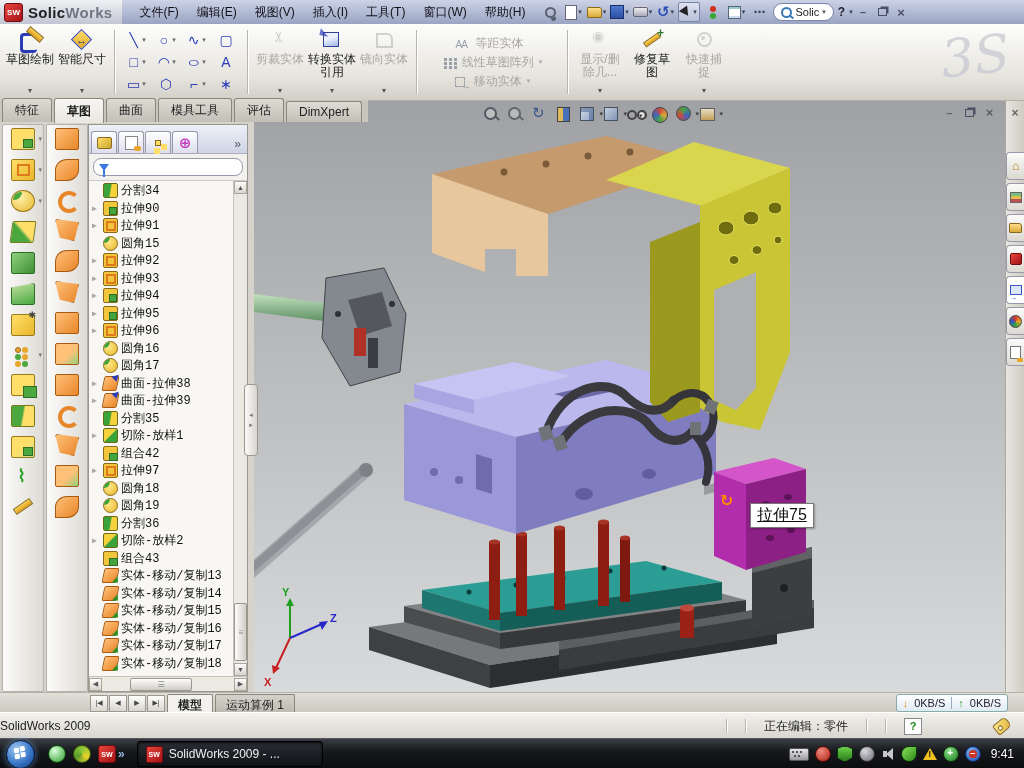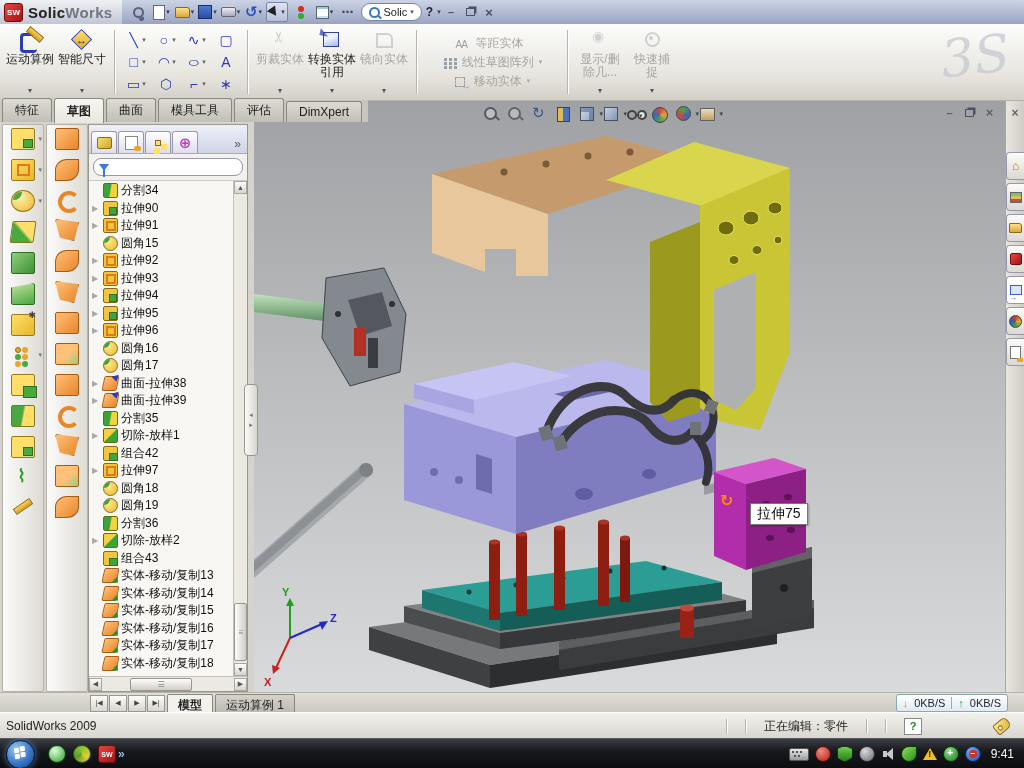--- a/index.html
+++ b/index.html
@@ -138,21 +138,21 @@
   .th-pm::before{content:"";width:11px;height:12px;background:#fff;border:1px solid #888;}
   .th-pm::after{content:"";position:absolute;right:2px;bottom:2px;width:7px;height:5px;background:#e8a62a;border-radius:2px;}
   .th-cm::before{content:"";width:4px;height:4px;background:#ffdf6a;border:1px solid #8a6a1a;box-shadow:6px 4px 0 #ffdf6a,-1px 8px 0 #ffdf6a;}
   .th-dx::before{content:"⊕";color:#c03ac0;font-size:15px;font-weight:bold;}
   .thmore{margin-left:auto;color:#556;font-size:12px;padding:0 4px 2px 0;}
   .filterrow{height:22px;display:flex;align-items:center;padding:2px 4px;border-bottom:1px solid #ccc;background:#f2f1ee;}
   .filterbox{flex:1;height:16px;border:1px solid #99a;border-radius:8px;background:#fff;display:flex;align-items:center;padding:0 5px;}
   .funnel{width:0;height:0;border-left:5px solid transparent;border-right:5px solid transparent;border-top:7px solid #3a7ae0;position:relative;}
   .funnel::after{content:"";position:absolute;left:-1px;top:-1px;width:2px;height:7px;background:#3a7ae0;}
   .treebody{flex:1;display:flex;overflow:hidden;background:#f8f7f4;}
-  .tree-list{flex:1;overflow:hidden;padding-top:1px;}
+  .tree-list{flex:1;overflow:hidden;padding-top:1px;font-family:Liberation Mono, monospace;}
   .trow{height:17.5px;display:flex;align-items:center;gap:3px;padding-left:3px;white-space:nowrap;}
   .trow .arrow{width:8px;color:#a8a8a8;font-size:8px;visibility:hidden;flex:none;}
   .trow.has-arrow .arrow{visibility:visible;}
   .ticon{width:13px;height:13px;flex:none;position:relative;border-radius:2px;}
   .ic-split{background:linear-gradient(100deg,#3aa33a 46%,#f5d23c 54%);border:1px solid #6a6a14;}
   .ic-extrudeA{background:#f2c63c;border:1px solid #8a6a1a;}
   .ic-extrudeA::after{content:"";position:absolute;right:0;bottom:0;width:6px;height:6px;background:#43a33c;border:1px solid #2c6e24;}
   .ic-extrudeB{background:#f2c63c;border:1px solid #8a6a1a;}
   .ic-extrudeB::after{content:"";position:absolute;left:2px;top:2px;width:6px;height:6px;border:2px solid #e0791e;}
   .ic-fillet{background:radial-gradient(circle at 35% 35%,#ffe98a,#e8b62a);border:1px solid #8a6a1a;border-radius:50%;}
@@ -191,21 +191,21 @@
   .h-section::before{content:"";position:absolute;left:3px;top:2px;width:11px;height:13px;background:linear-gradient(90deg,#e8c050 50%,#3a6ac0 50%);border:1px solid #333;}
   .h-orient::before{content:"";position:absolute;left:2px;top:2px;width:12px;height:12px;background:linear-gradient(135deg,#dde6f2,#8fa8cc);border:1px solid #345;box-shadow:inset -4px 4px 0 rgba(60,90,140,.55);}
   .h-style::before{content:"";position:absolute;left:2px;top:2px;width:12px;height:12px;background:linear-gradient(135deg,#cdd8e8,#7a94bc);border:1px solid #345;}
   .h-glasses::before{content:"";position:absolute;left:1px;top:5px;width:6px;height:6px;border:2px solid #333;border-radius:50%;box-shadow:9px 0 0 -2px #fff;}
   .h-glasses::after{content:"";position:absolute;left:11px;top:5px;width:6px;height:6px;border:2px solid #333;border-radius:50%;}
   .h-real::before{content:"";position:absolute;left:2px;top:2px;width:14px;height:14px;border-radius:50%;background:conic-gradient(#d83a2a,#e8a62a,#3aa33a,#2a5ac8,#d83a2a);border:1px solid #333;}
   .h-shadow::before{content:"";position:absolute;left:2px;top:1px;width:13px;height:13px;border-radius:50%;background:conic-gradient(#3aa33a,#2a5ac8,#d83a2a,#3aa33a);border:1px solid #333;}
   .h-scene::before{content:"";position:absolute;left:2px;top:3px;width:13px;height:11px;background:linear-gradient(#f2e8c8,#caa050);border:1px solid #555;}
   .docbtns{position:absolute;right:8px;top:5px;display:flex;gap:3px;z-index:5;}
   .docbtns .wb{color:#5a5f66;}
-  .tooltip{position:absolute;left:496px;top:403px;background:#fff;border:1px solid #777;padding:1px 6px;font-size:14px;color:#111;box-shadow:1px 1px 2px rgba(0,0,0,.3);z-index:4;}
+  .tooltip{position:absolute;left:496px;top:403px;background:#fff;border:1px solid #777;padding:1px 6px;font-size:16px;color:#111;box-shadow:1px 1px 2px rgba(0,0,0,.3);z-index:4;text-decoration:underline;}
   
   .taskpane{position:absolute;right:0;top:0;width:18px;bottom:0;background:linear-gradient(90deg,#e8e6df,#cfccc4);border-left:1px solid #aaa79f;}
   .tpclose{position:absolute;top:6px;left:2px;width:14px;height:14px;color:#666;font-weight:bold;text-align:center;line-height:14px;font-size:12px;}
   .tptabs{position:absolute;top:52px;left:0;display:flex;flex-direction:column;gap:3px;}
   .tptab{width:17px;height:26px;border:1px solid #99a;border-right:none;border-radius:4px 0 0 4px;background:linear-gradient(#fbfbfa,#dcd9d2);
     display:flex;align-items:center;justify-content:center;position:relative;}
   .tptab.active{background:#fff;}
   .tp-home::before{content:"⌂";color:#b8860b;font-size:12px;}
   .tp-lib::before{content:"";width:10px;height:9px;background:linear-gradient(#7ac07a 33%,#e0c050 33%,#e0c050 66%,#c05050 66%);border:1px solid #666;}
   .tp-folder::before{content:"";width:11px;height:8px;background:linear-gradient(#ffe08a,#d9a93c);border:1px solid #8a6a1a;border-radius:1px 3px 1px 1px;}
@@ -220,21 +220,21 @@
   .navbtns{display:flex;gap:1px;margin-left:90px;}
   .navb{width:16px;height:15px;background:linear-gradient(#fdfdfc,#d8d5ce);border:1px solid #9a978f;font-size:7px;color:#444;
     display:flex;align-items:center;justify-content:center;}
   .btab{padding:2px 10px;border:1px solid #8a877f;border-bottom:none;background:linear-gradient(#d5d2ca,#bcb9b1);margin-left:2px;font-size:12px;color:#222;border-radius:2px 2px 0 0;height:14px;}
   .btab.active{background:#f2f1ee;font-weight:bold;}
   .netmon{margin-left:auto;margin-right:16px;display:flex;align-items:center;background:linear-gradient(#ffffff,#dfeaf4);border:1px solid #8aa;border-radius:3px;height:16px;padding:0 6px;gap:6px;font-size:11px;color:#223;}
   .netmon .dn{color:#e8920a;font-weight:bold;} .netmon .up{color:#2a9a2a;font-weight:bold;}
   .netsep{width:1px;height:12px;background:#9ab;}
   
   .statusbar{position:absolute;top:712px;left:0;width:1024px;height:26px;background:linear-gradient(#f2f1ec,#d8d5ce);border-top:1px solid #fff;display:flex;align-items:center;font-size:12px;color:#222;z-index:50;}
-  .sb-left{margin-left:6px;}
+  .sb-left{margin-left:0;}
   .sb-right{margin-left:auto;display:flex;align-items:center;gap:18px;margin-right:8px;}
   .sbsep{width:1px;height:14px;background:#b5b2aa;box-shadow:1px 0 0 #fff;}
   .sb-q{width:16px;height:15px;background:#fff;border:1px solid #888;color:#1a8a1a;font-weight:bold;text-align:center;line-height:15px;font-size:11px;}
   .sb-tag{width:14px;height:10px;background:linear-gradient(135deg,#ffe98a,#e0b43c);border:1px solid #8a6a1a;border-radius:2px 5px 5px 2px;transform:rotate(-40deg);position:relative;margin:0 6px;}
   .sb-tag::before{content:"";position:absolute;left:2px;top:3px;width:3px;height:3px;border-radius:50%;background:#fff;border:1px solid #8a6a1a;}
   
   .taskbar{position:absolute;top:738px;left:0;width:1024px;height:30px;background:linear-gradient(#3a3d42,#17191d 40%,#0b0c0e);border-top:1px solid #55585e;display:flex;align-items:center;z-index:70;}
   .orb{width:40px;height:30px;display:flex;align-items:center;justify-content:center;position:relative;}
   .orb::before{content:"";width:27px;height:27px;border-radius:50%;background:radial-gradient(circle at 35% 30%,#9cc8f2,#3a77c8 55%,#123a78);border:1px solid #0a1f44;box-shadow:0 0 6px rgba(120,180,255,.6);}
   .orbflag{position:absolute;left:14px;top:9px;width:5px;height:5px;background:#fff;box-shadow:6px -1px 0 #fff,0 6px 0 #fff,6px 5px 0 #fff;transform:rotate(-8deg);border-radius:1px;}
@@ -274,20 +274,30 @@
   .clock{color:#fff;font-size:12px;margin-right:10px;text-shadow:0 1px 2px #000;}
 </style>
 </head>
 <body>
 
 <div class="titlebar">
   <div class="brand">
     <div class="swcube">SW</div>
     <div class="brandtext"><b>Solic</b><span>Works</span></div>
   </div>
+  <div class="menubar">
+
+  <span class="menu-item">文件(F)</span>
+      <span class="menu-item">编辑(E)</span>
+      <span class="menu-item">视图(V)</span>
+      <span class="menu-item">插入(I)</span>
+      <span class="menu-item">工具(T)</span>
+      <span class="menu-item">窗口(W)</span>
+      <span class="menu-item">帮助(H)</span>
+    </div>
   <div class="tb-icons">
 
   <span class="tbi tb-pin"></span>
       <span class="tbi tb-new dd"></span>
       <span class="tbi tb-open dd"></span>
       <span class="tbi tb-save dd"></span>
       <span class="tbi tb-print dd"></span>
       <span class="tbi tb-undo dd"></span>
       <span class="tbi tb-select dd"></span>
       <span class="tbi tb-traffic"></span>
@@ -307,21 +317,21 @@
     <span class="wb wb-close"></span>
   </div>
 </div>
 
 <div class="cmdbar">
   <div class="watermark">3S</div>
   <div class="cgroup">
 
       <div class="bigbtn">
         <span class="bico cb-sketch"></span>
-        <span class="blabel">运动算例</span>
+        <span class="blabel">草图绘制</span>
         <span class="bdd">▾</span>
       </div>
 
       <div class="bigbtn">
         <span class="bico cb-dim"></span>
         <span class="blabel">智能尺寸</span>
         <span class="bdd">▾</span>
       </div>
     </div>
   <div class="csep"></div>
@@ -408,20 +418,25 @@
     </div>
   <div class="csep"></div>
   <div class="cgroup">
 
       <div class="bigbtn disabled">
         <span class="bico ico-disprel"></span>
         <span class="blabel">显示/删 除几...</span>
         <span class="bdd">▾</span>
       </div>
 
+      <div class="bigbtn">
+        <span class="bico ico-repair"></span>
+        <span class="blabel">修复草 图</span>
+        <span class="bdd"></span>
+      </div>
 
       <div class="bigbtn disabled">
         <span class="bico ico-snap"></span>
         <span class="blabel">快速捕 捉</span>
         <span class="bdd">▾</span>
       </div>
 
     </div>
 </div>
 
@@ -904,20 +919,24 @@
     </div>
   <div class="qlaunch">
 
   <span class="ql q-msn"></span>
       <span class="ql q-ball"></span>
       <span class="ql q-sw">SW</span>
     </div>
   <span class="qchev">»</span>
   <div class="taskbtns">
 
+      <div class="taskbtn active">
+        <span class="ti ti-sw">SW</span>
+        <span>SolidWorks 2009 - ...</span>
+      </div>
 
     </div>
   <div class="tray">
 
   <span class="tri tr-kb"></span>
       <span class="tri tr-red"></span>
       <span class="tri tr-green"></span>
       <span class="tri tr-gray"></span>
       <span class="tri tr-vol"></span>
       <span class="tri tr-leaf"></span>

